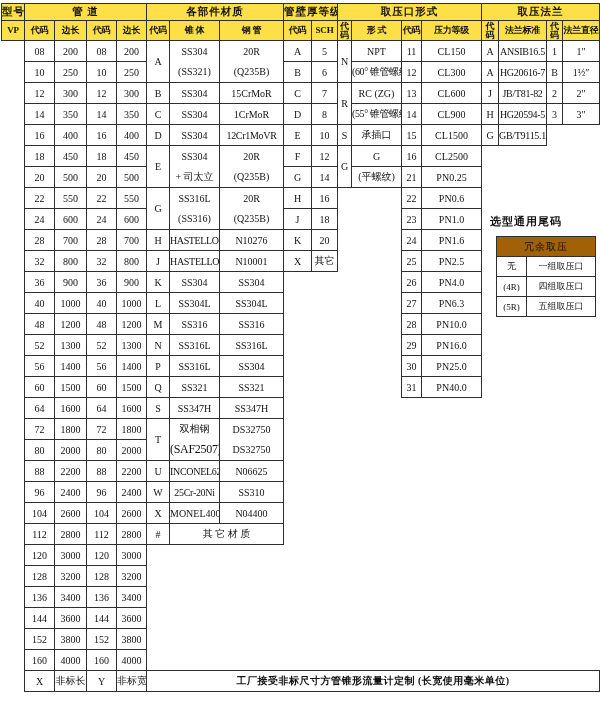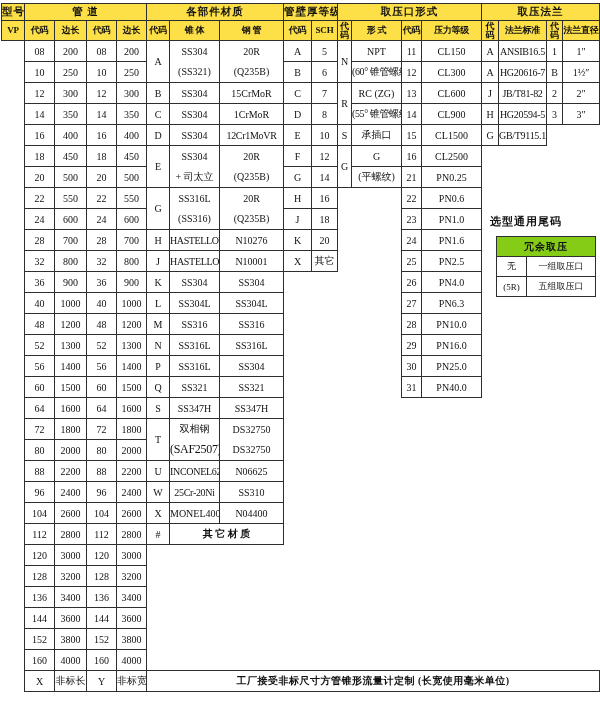--- a/index.html
+++ b/index.html
@@ -12,28 +12,28 @@
   .main thead tr.grow{height:17px;}
   .main thead tr.crow{height:20px;}
   .main tbody tr{height:21px;}
   .main th{background:#fde047;font-weight:bold;}
   .main th.g{font-size:10.5px;letter-spacing:1px;}
   .main th.c{font-size:9px;white-space:normal;line-height:9px;letter-spacing:-0.2px;}
   .main td.blank{border:none;background:transparent;}
   .t8{font-size:12px;letter-spacing:-0.3px;}
   .t7{font-size:7.5px;letter-spacing:-0.4px;}
   .ml{line-height:20px;}
-  .big{font-size:11px;font-weight:bold;}
+  .big{font-size:11px;font-weight:normal;}
   .footer{font-weight:bold;font-size:10.5px;letter-spacing:0.5px;}
   .sidebox{position:absolute;left:496px;top:214px;width:100px;}
   .sidebox-title{font-weight:bold;font-size:11px;letter-spacing:1px;margin:0 0 7px -6px;white-space:nowrap;}
   .tailtable{width:99px;}
   .tailtable th,.tailtable td{border:1px solid #2e2e2e;text-align:center;vertical-align:middle;
         padding:0;height:19px;overflow:hidden;white-space:nowrap;}
-  .tailtable th{background:#84cc16;font-weight:bold;font-size:10px;letter-spacing:1px;}
+  .tailtable th{background:#a16207;font-weight:normal;font-size:10px;letter-spacing:1px;}
   .tailtable td{font-size:9px;}
   .tailtable col.cc{width:30px;} .tailtable col.cl{width:69px;}
 </style>
 </head>
 <body>
 
 <div class="page">
   <table class="main">
       <colgroup>
         <col style="width: 23px;">
@@ -691,19 +691,23 @@
         <tr>
           <th colspan="2">冗余取压</th>
         </tr>
       </thead>
       <tbody>
           <tr>
             <td>无</td>
             <td>一组取压口</td>
           </tr>
           <tr>
+            <td>(4R)</td>
+            <td>四组取压口</td>
+          </tr>
+          <tr>
             <td>(5R)</td>
             <td>五组取压口</td>
           </tr>
         </tbody>
     </table>
   </div>
 </div>
 
 </body></html>

